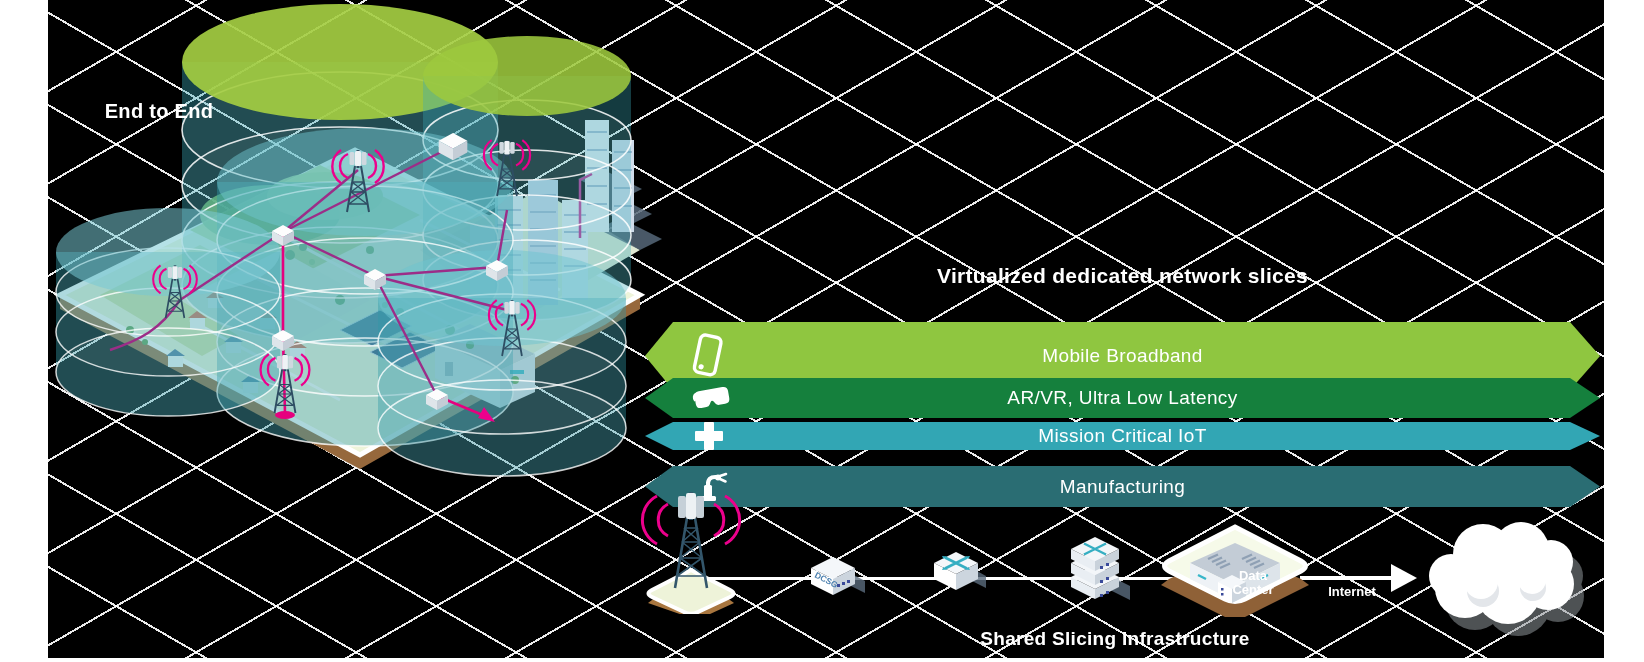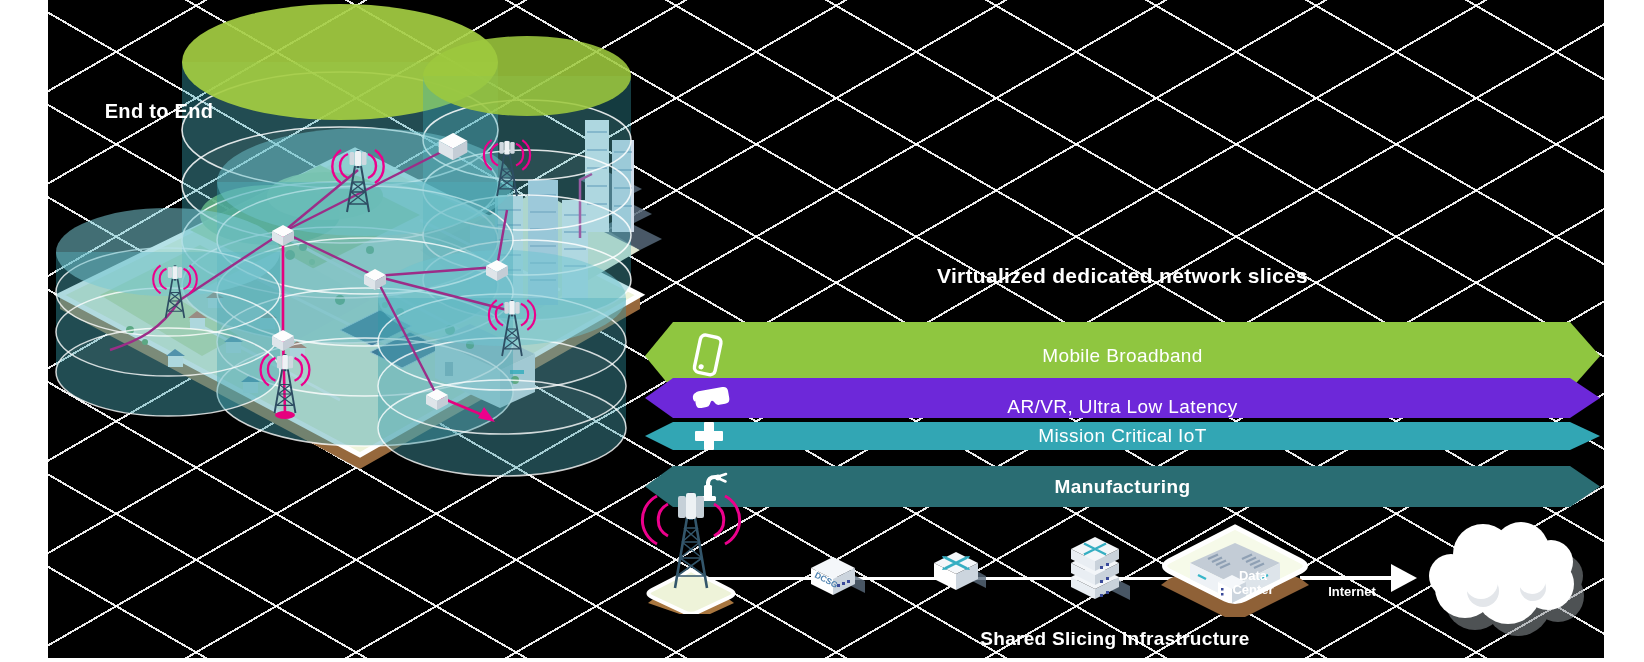--- a/index.html
+++ b/index.html
@@ -40,23 +40,23 @@
   .internet-label{left:1312px;top:585px;width:80px;text-align:center;}
   
   .band{
     position:absolute;left:645px;width:955px;z-index:5;
     clip-path:polygon(0 50%, 28px 0, calc(100% - 30px) 0, 100% 50%, calc(100% - 30px) 100%, 28px 100%);
     display:flex;align-items:center;justify-content:center;
     color:#fff;font-size:19px;letter-spacing:.4px;
   }
   .band .icon{position:absolute;left:48px;top:50%;transform:translateY(-50%);}
   .band1{top:322px;height:68px;background:#8fc640;}
-  .band2{top:378px;height:40px;background:#6d28d9;align-items:flex-end;}
+  .band2{top:378px;height:40px;background:#15803d;}
   .band3{top:422px;height:28px;background:#32a6b4;}
-  .band4{top:466px;height:41px;background:#2a6d73;font-weight:bold;}
+  .band4{top:466px;height:41px;background:#2a6d73;}
   
   .connector{position:absolute;left:695px;top:577px;width:552px;height:3px;background:#fff;z-index:6;}
   .arrow-shaft{position:absolute;left:1300px;top:576px;width:95px;height:4px;background:#fff;z-index:6;}
   .arrow-head{
     position:absolute;left:1391px;top:564px;width:0;height:0;z-index:6;
     border-top:14px solid transparent;border-bottom:14px solid transparent;border-left:26px solid #fff;
   }
   .node{position:absolute;z-index:7;}
   svg{display:block;}
 </style>

